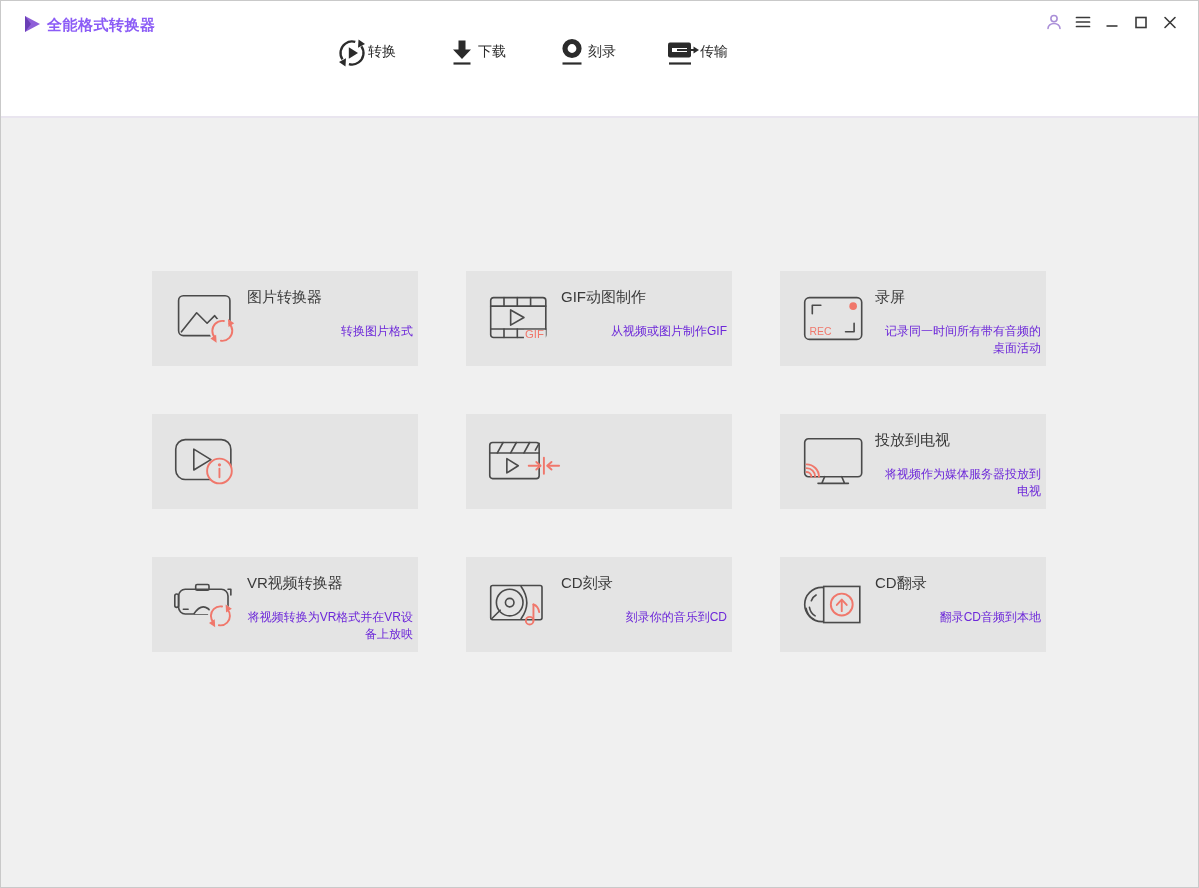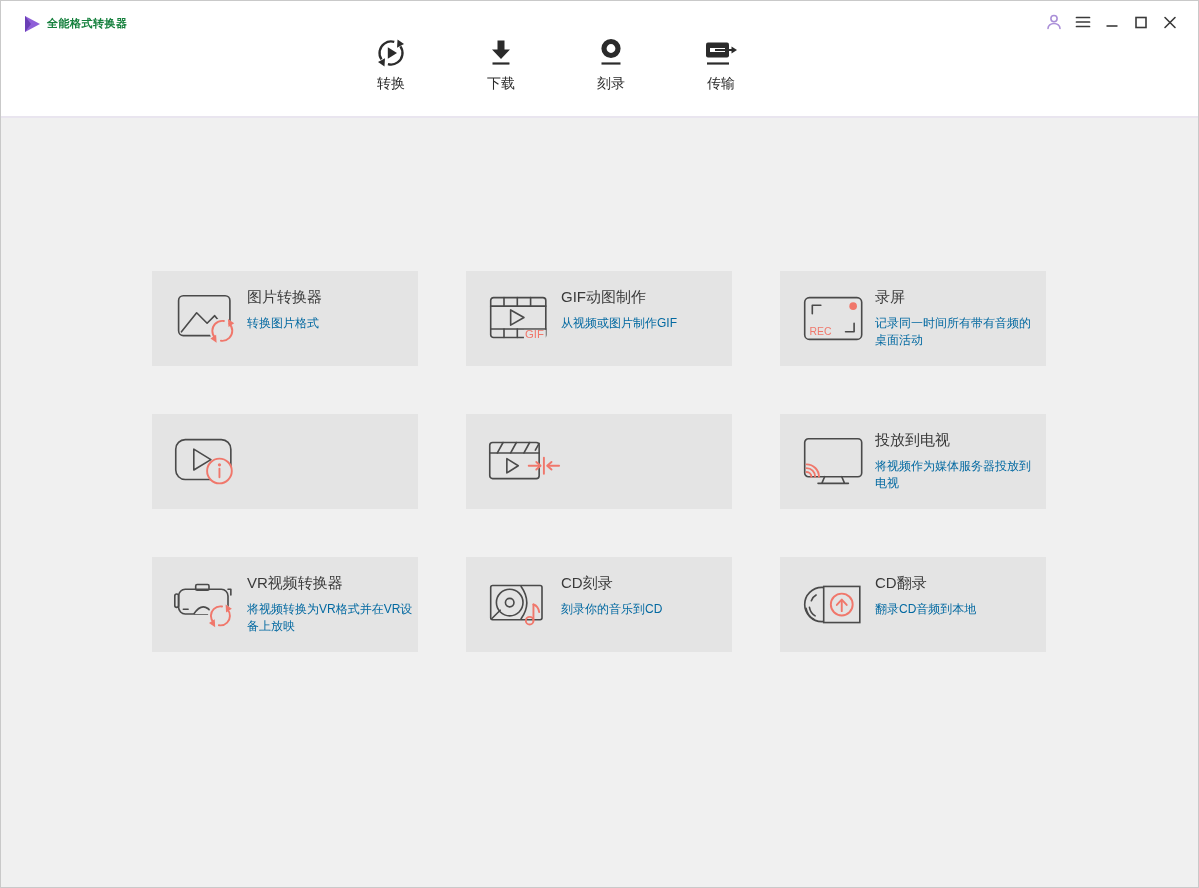--- a/index.html
+++ b/index.html
@@ -3,40 +3,40 @@
 <meta charset="utf-8">
 <style>
   * { margin:0; padding:0; box-sizing:border-box; }
   html,body { width:1199px; height:888px; }
   body { font-family:"Liberation Sans","DejaVu Sans",sans-serif; background:#fff; }
   .window { position:relative; width:1199px; height:888px; border:1px solid #c9c9c9; background:#f0f0f0; overflow:hidden; }
 
   
   .header { position:absolute; top:0; left:0; right:0; height:117px; background:#ffffff; border-bottom:2px solid #e9e5ef; }
   .app-icon { position:absolute; left:21px; top:13px; width:20px; height:20px; }
-  .app-title { position:absolute; left:46px; top:15px; font-size:11px; font-weight:bold; color:#15803d; letter-spacing:0.5px; }
+  .app-title { position:absolute; left:46px; top:15px; font-size:15px; font-weight:bold; color:#8b5cf6; letter-spacing:0.5px; }
   .win-controls { position:absolute; right:16px; top:9px; display:flex; align-items:center; gap:5px; }
   .win-btn { width:24px; height:24px; display:flex; align-items:center; justify-content:center; cursor:pointer; }
 
   
   .tabs { position:absolute; left:335px; top:36px; height:81px; display:flex; }
-  .tab { width:110px; height:81px; display:flex; flex-direction:column; align-items:center; position:relative; cursor:pointer; }
+  .tab { width:110px; height:81px; display:flex; flex-direction:row; align-items:flex-start; position:relative; cursor:pointer; }
   .tab-icon { height:32px; display:flex; align-items:flex-end; justify-content:center; }
   .tab-label { margin-top:6px; font-size:14px; color:#2b2b2b; }
   .tab.active .tab-label { color:#a67fe8; }
   .tab.active::after { content:""; position:absolute; left:-6px; right:-6px; bottom:0; height:3px; background:#9b6ce0; }
 
   
   .content { position:absolute; top:119px; left:0; right:0; bottom:0; background:#f0f0f0; }
   .cards { position:absolute; left:151px; top:151px; display:grid; grid-template-columns:repeat(3,266px); grid-auto-rows:95px; column-gap:49px; row-gap:50px;gap:48px; }
   .card { background:#e4e4e4; display:flex; cursor:pointer; }
   .card-iconbox { flex:0 0 95px; display:flex; align-items:center; justify-content:flex-end; }
   .card-text { width:166px; padding-top:16px; }
   .card-title { font-size:15px; color:#3a3a3a; line-height:20px; }
-  .card-desc { margin-top:8px; font-size:12px; color:#0369a1; line-height:17px; }
+  .card-desc { margin-top:16px; font-size:12px; color:#6d28d9; line-height:17px;text-align:right; }
 
   svg { display:block; }
   .ink { stroke:#4a4a4a; fill:none; stroke-width:1.7; stroke-linecap:round; stroke-linejoin:round; }
   .coral { stroke:#f0776b; fill:none; stroke-width:2; stroke-linecap:round; stroke-linejoin:round; }
   .coralfill { fill:#f0776b; stroke:none; }
   .bgfill { fill:#e4e4e4; stroke:none; }
   .tabink { fill:#2b2b2b; stroke:none; }
   .tabstroke { stroke:#2b2b2b; fill:none; }
 </style>
 </head>

